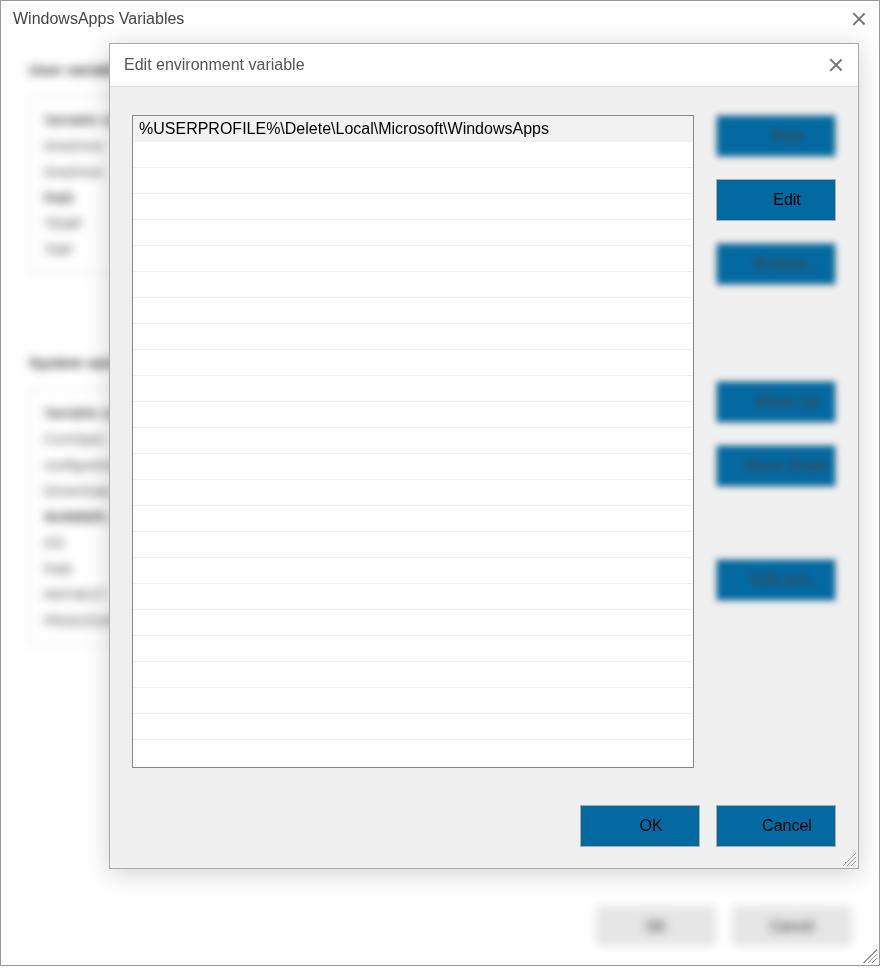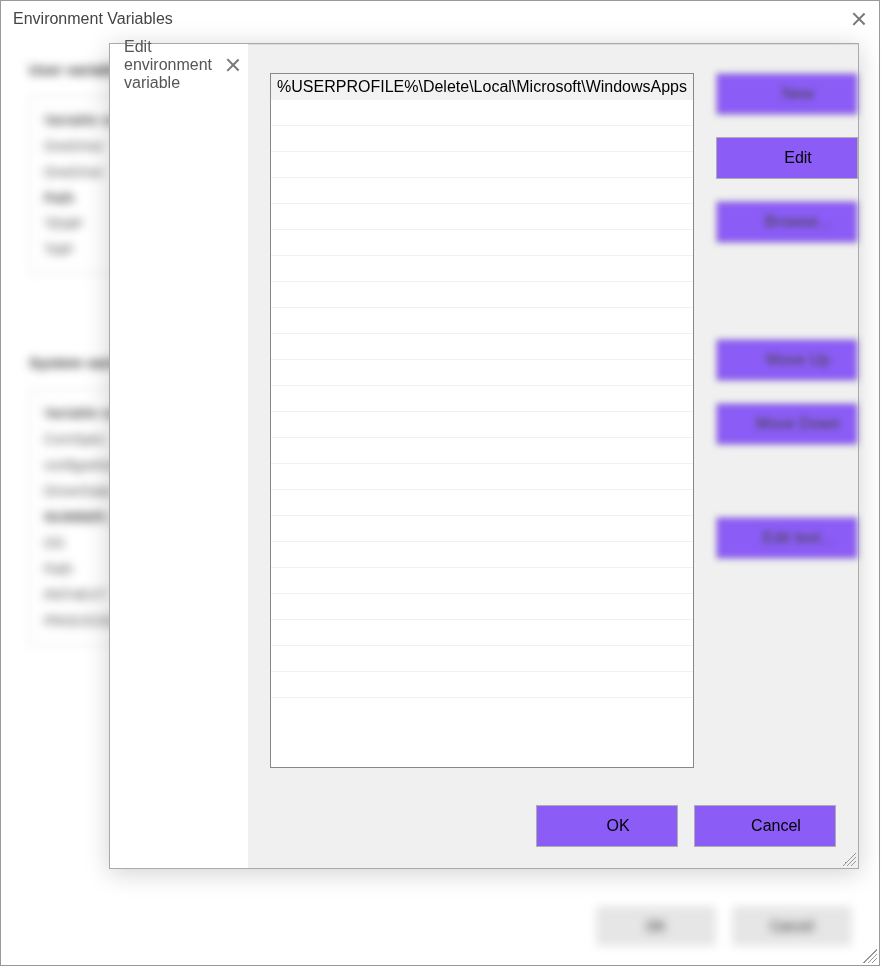--- a/index.html
+++ b/index.html
@@ -79,21 +79,21 @@
     .fg-dialog {
       position: absolute;
       top: 43px;
       left: 109px;
       width: 750px;
       height: 826px;
       border: 1px solid #aaa;
       background: #fff;
       box-shadow: 0 4px 24px rgba(0,0,0,0.18);
       display: flex;
-      flex-direction: row;
+      flex-direction: column;
     }
     .fg-titlebar {
       height: 42px;
       display: flex;
       align-items: center;
       justify-content: space-between;
       padding: 0 14px;
     }
     .fg-title {
       font-size: 16px;
@@ -145,23 +145,23 @@
     .list-row.selected {
       background: #f2f2f2;
     }
     .list-row.empty { color: transparent; }
     .side-buttons {
       width: 120px;
       display: flex;
       flex-direction: column;
     }
     .btn {
-      width: 142px;
+      width: 120px;
       height: 42px;
-      background: #8b5cf6;
+      background: #0369a1;
       border: 1px solid #adadad;
       font-size: 16px;
       color: #000;
       display: flex;
       align-items: center;
       justify-content: center;
       cursor: pointer;
       font-family: inherit;
       padding-left: 22px;
     }
@@ -190,21 +190,21 @@
         linear-gradient(135deg, transparent 0, transparent 50%, #999 50%, #999 55%, transparent 55%,
                          transparent 65%, #999 65%, #999 70%, transparent 70%,
                          transparent 80%, #999 80%, #999 85%, transparent 85%);
     }
   </style>
 </head>
 <body>
 
 <div class="bg-dialog">
   <div class="bg-title">
-    <span>Environment Variables</span>
+    <span>WindowsApps Variables</span>
     <span class="close-icon"></span>
   </div>
   <div class="bg-body">
     <div class="bg-group-label">User variables</div>
     <div class="bg-panel">
       <div class="bg-row bold">Variable name</div>
       <div class="bg-row">OneDrive</div>
       <div class="bg-row">OneDrive</div>
       <div class="bg-row bold">Path</div>
       <div class="bg-row">TEMP</div>

